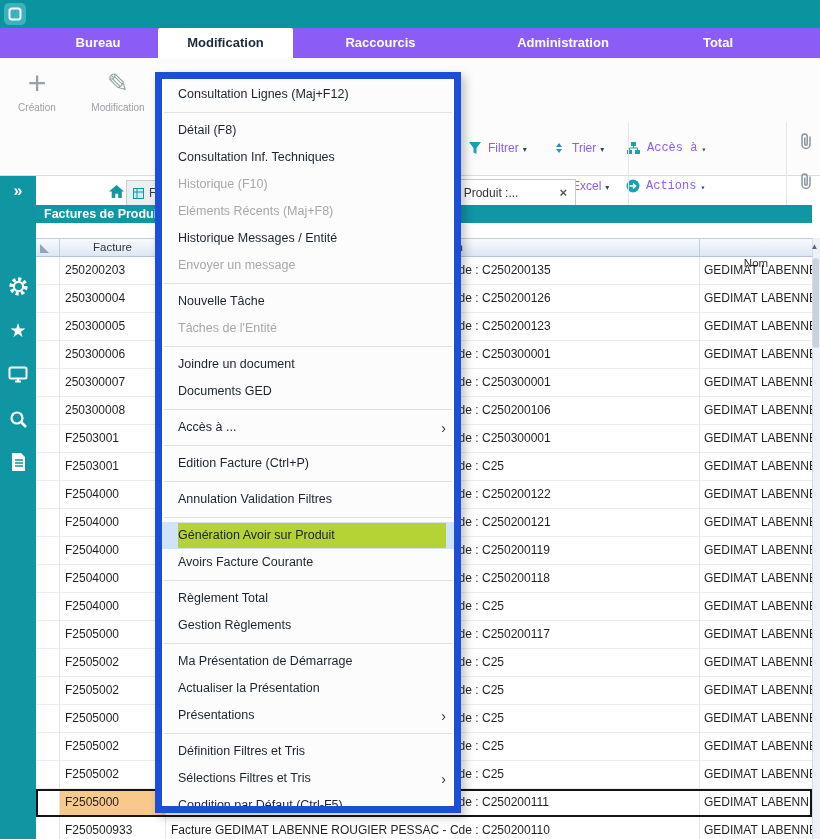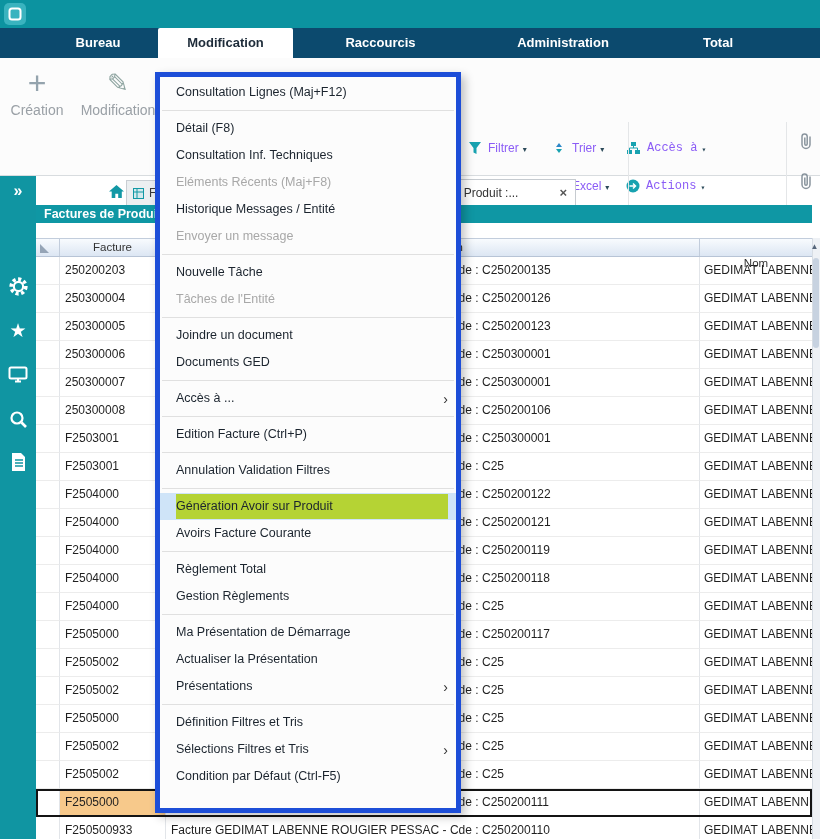--- a/index.html
+++ b/index.html
@@ -5,29 +5,29 @@
   html,body{margin:0;padding:0;background:#e9e9e9;}
   #stage{position:relative;width:820px;height:839px;overflow:hidden;background:#fff;
          font-family:"Liberation Sans",sans-serif;-webkit-font-smoothing:antialiased;}
 
   
   .titlebar{position:absolute;left:0;top:0;width:820px;height:28px;background:#0c93a0;}
   .appicon{position:absolute;left:4px;top:3px;width:22px;height:22px;border-radius:5px;background:#3ab3bf;
            display:flex;align-items:center;justify-content:center;}
 
   
-  .menubar{position:absolute;left:0;top:28px;width:820px;height:30px;background:#0c4a6e;display:flex;box-sizing:border-box;padding-left:38px;}
+  .menubar{position:absolute;left:0;top:28px;width:820px;height:30px;background:#8b5cf6;display:flex;box-sizing:border-box;padding-left:38px;}
   .mtab{height:30px;line-height:30px;text-align:center;color:#fff;font-size:13px;font-weight:700;cursor:default;}
   .mtab.active{background:#ffffff;color:#1d2b39;border-radius:2px 2px 0 0;}
 
   
   .ribbon{position:absolute;left:0;top:58px;width:820px;height:118px;background:#fcfcfc;border-bottom:1px solid #d8dcdf;box-sizing:border-box;}
   .bigbtn{position:absolute;top:6px;text-align:center;}
   .bigbtn .bicon{display:block;height:38px;line-height:38px;}
-  .bigbtn .blab{display:block;font-size:14px;color:#9aa0a6;white-space:nowrap;}
+  .bigbtn .blab{display:block;font-size:10px;color:#9aa0a6;white-space:nowrap;}
   .plusglyph{font-size:32px;font-weight:300;color:#94a3ad;}
   .pencilglyph{font-size:26px;color:#8fa5a1;}
   .sliver{position:absolute;top:60px;width:15px;height:12px;border:2px solid #a9b3bb;border-radius:3px;background:#f2f4f5;}
   .sliver.teal{border-color:#7fc2cb;}
   .rrow{position:absolute;left:466px;display:flex;align-items:center;}
   .rbtn{display:flex;align-items:center;height:24px;box-sizing:border-box;padding:0 2px;}
   .rbtn .rlab{font-size:12px;color:#8b5cf6;margin:0 4px 0 6px;white-space:nowrap;}
   .rbtn .caret{font-size:8px;color:#2c4a5a;transform:translateY(1px);}
   .w1{width:84px;}.w2{width:74px;}.w3{width:92px;font-family:Liberation Mono, monospace;}
   .xlicon{display:inline-flex;width:14px;height:14px;border-radius:2px;background:#21a366;color:#fff;
@@ -71,21 +71,21 @@
   .tnom{width:112px;padding-left:4px;border-right:none;}
   .rowsel{outline:2px solid #141414;outline-offset:-2px;}
   .rowsel .tfac{background:#f7c98b;}
 
   
   .sbtrack{position:absolute;left:812px;top:238px;width:8px;height:601px;background:#eef1f5;border-left:1px solid #d7dde4;box-sizing:border-box;}
   .sbup{position:absolute;left:809px;top:240px;width:11px;height:13px;font-size:8px;color:#55657a;text-align:center;line-height:13px;}
   .sbthumb{position:absolute;left:813px;top:258px;width:6px;height:90px;background:#c7d2e0;border-radius:3px;}
 
   
-  .cmenu{position:absolute;left:155px;top:72px;width:306px;height:741px;background:#fcfcfc;border:5px solid #1d4ed8;
+  .cmenu{position:absolute;left:155px;top:72px;width:306px;height:741px;background:#fcfcfc;border:7px solid #1d4ed8;
          box-shadow:4px 4px 9px rgba(0,0,0,0.24);box-sizing:border-box;padding-top:2px;z-index:50;overflow:hidden;}
   .mitem{height:27px;padding:0 8px 0 16px;font-size:12.5px;color:#1b242e;display:flex;align-items:center;cursor:default;}
   .mlab{flex:1;white-space:nowrap;overflow:hidden;line-height:25px;}
   .mitem.dis{color:#a8a8a8;}
   .mitem.sel{background:#cfe4f8;}
   .mlab.hl{background:#b5d334;}
   .marrow{color:#333;font-size:14px;margin-left:6px;}
   .msep{height:1px;background:#e0e0e0;margin:4px 2px;}
 </style>
 </head>
@@ -389,20 +389,23 @@
         <span class="mlab">Consultation Lignes (Maj+F12)</span>
       </div>
       <div class="msep"></div>
       <div class="mitem">
         <span class="mlab">Détail (F8)</span>
       </div>
       <div class="mitem">
         <span class="mlab">Consultation Inf. Techniques</span>
       </div>
       <div class="mitem dis">
+        <span class="mlab">Historique (F10)</span>
+      </div>
+      <div class="mitem dis">
         <span class="mlab">Eléments Récents (Maj+F8)</span>
       </div>
       <div class="mitem">
         <span class="mlab">Historique Messages / Entité</span>
       </div>
       <div class="mitem dis">
         <span class="mlab">Envoyer un message</span>
       </div>
       <div class="msep"></div>
       <div class="mitem">

